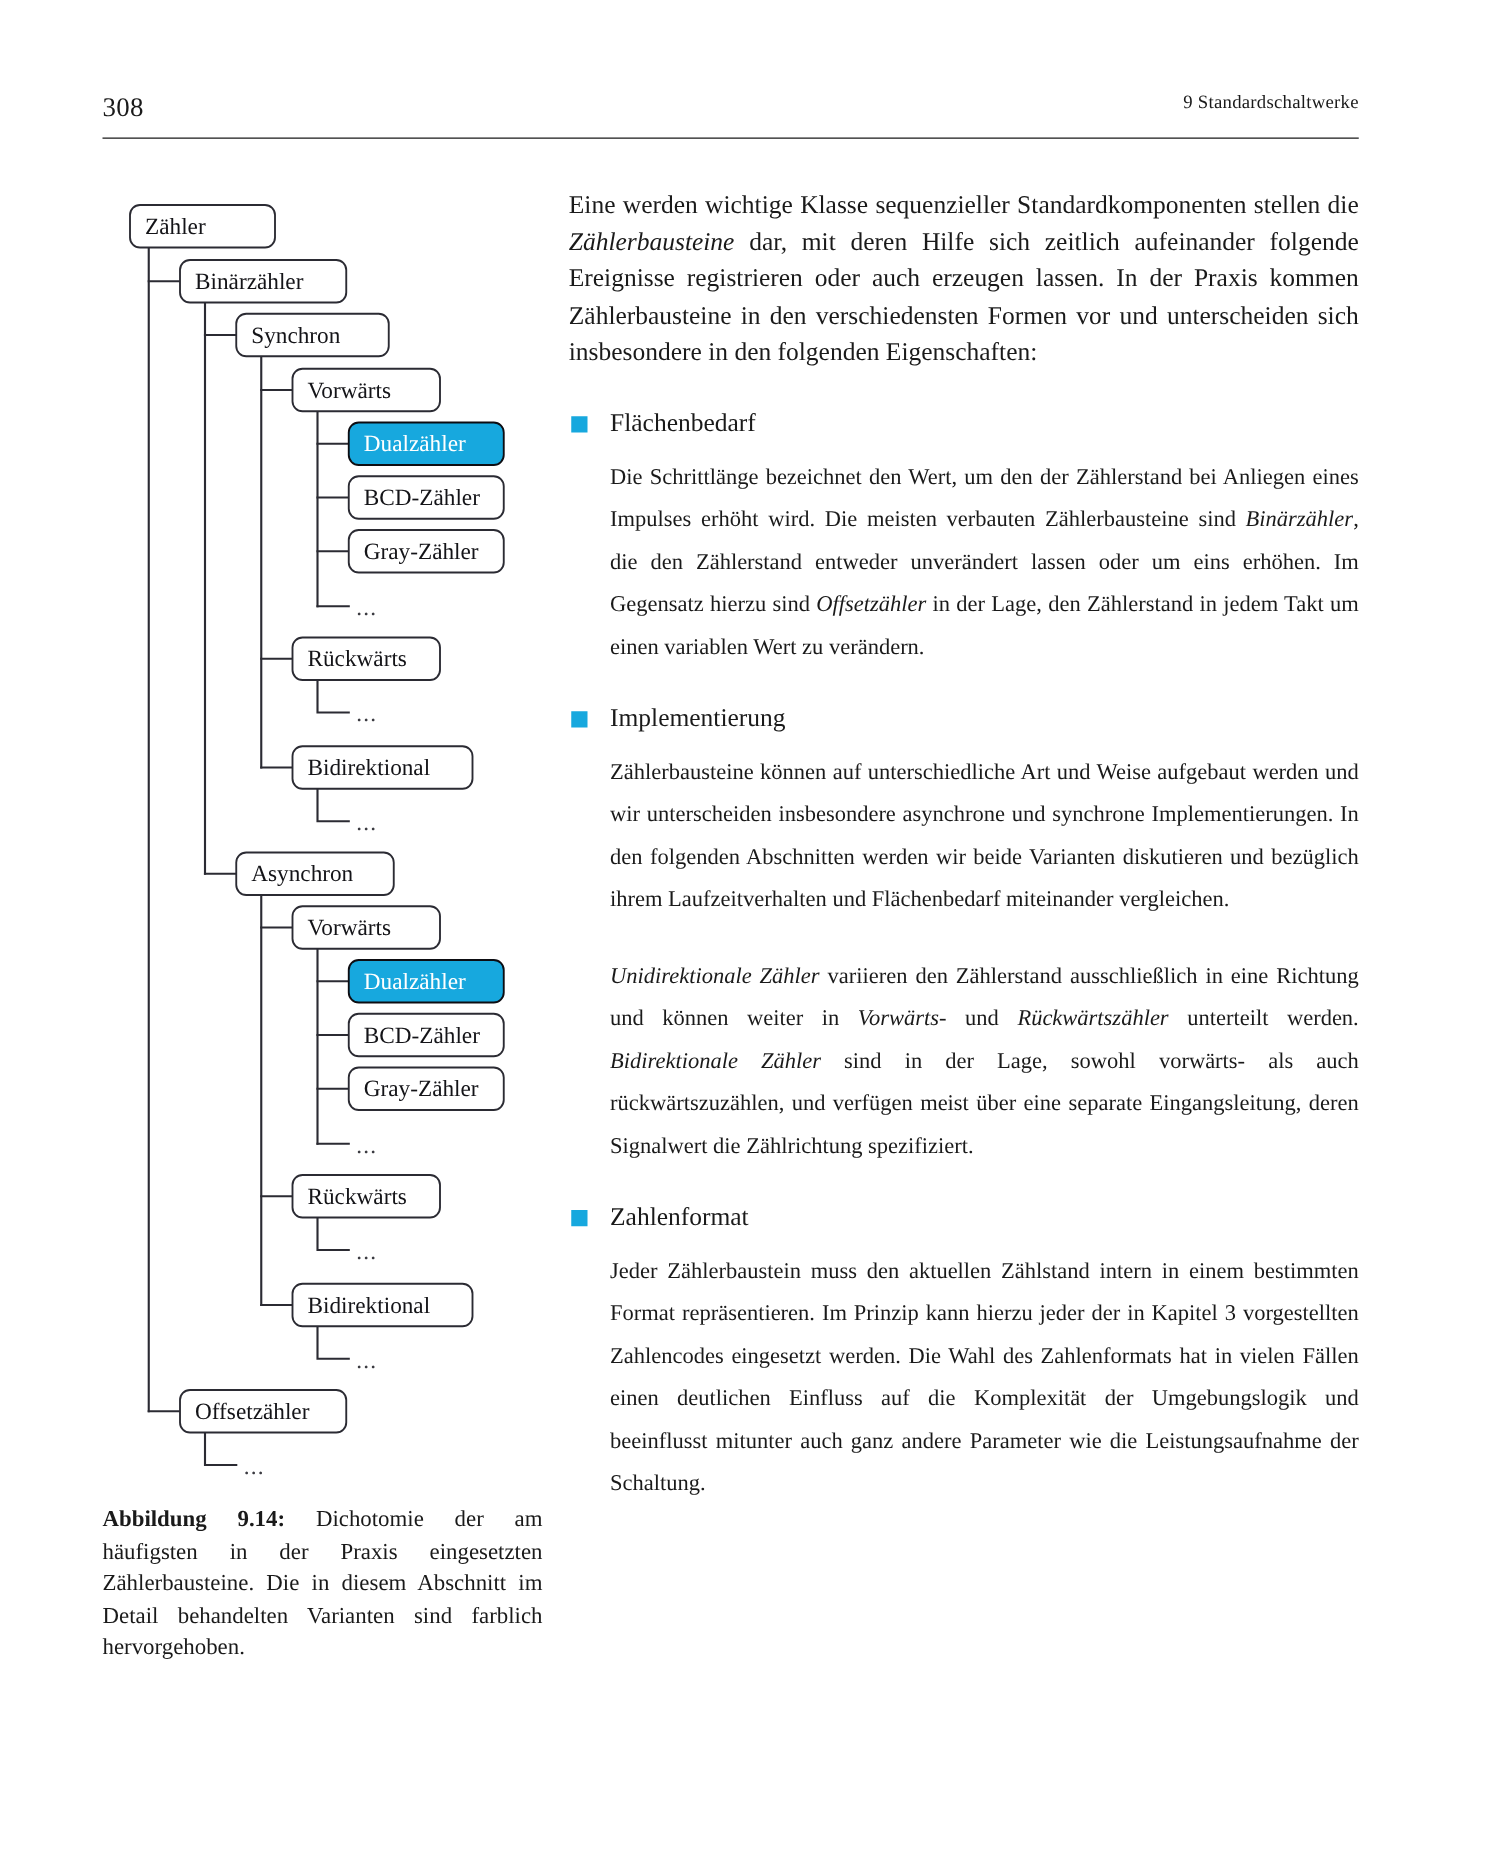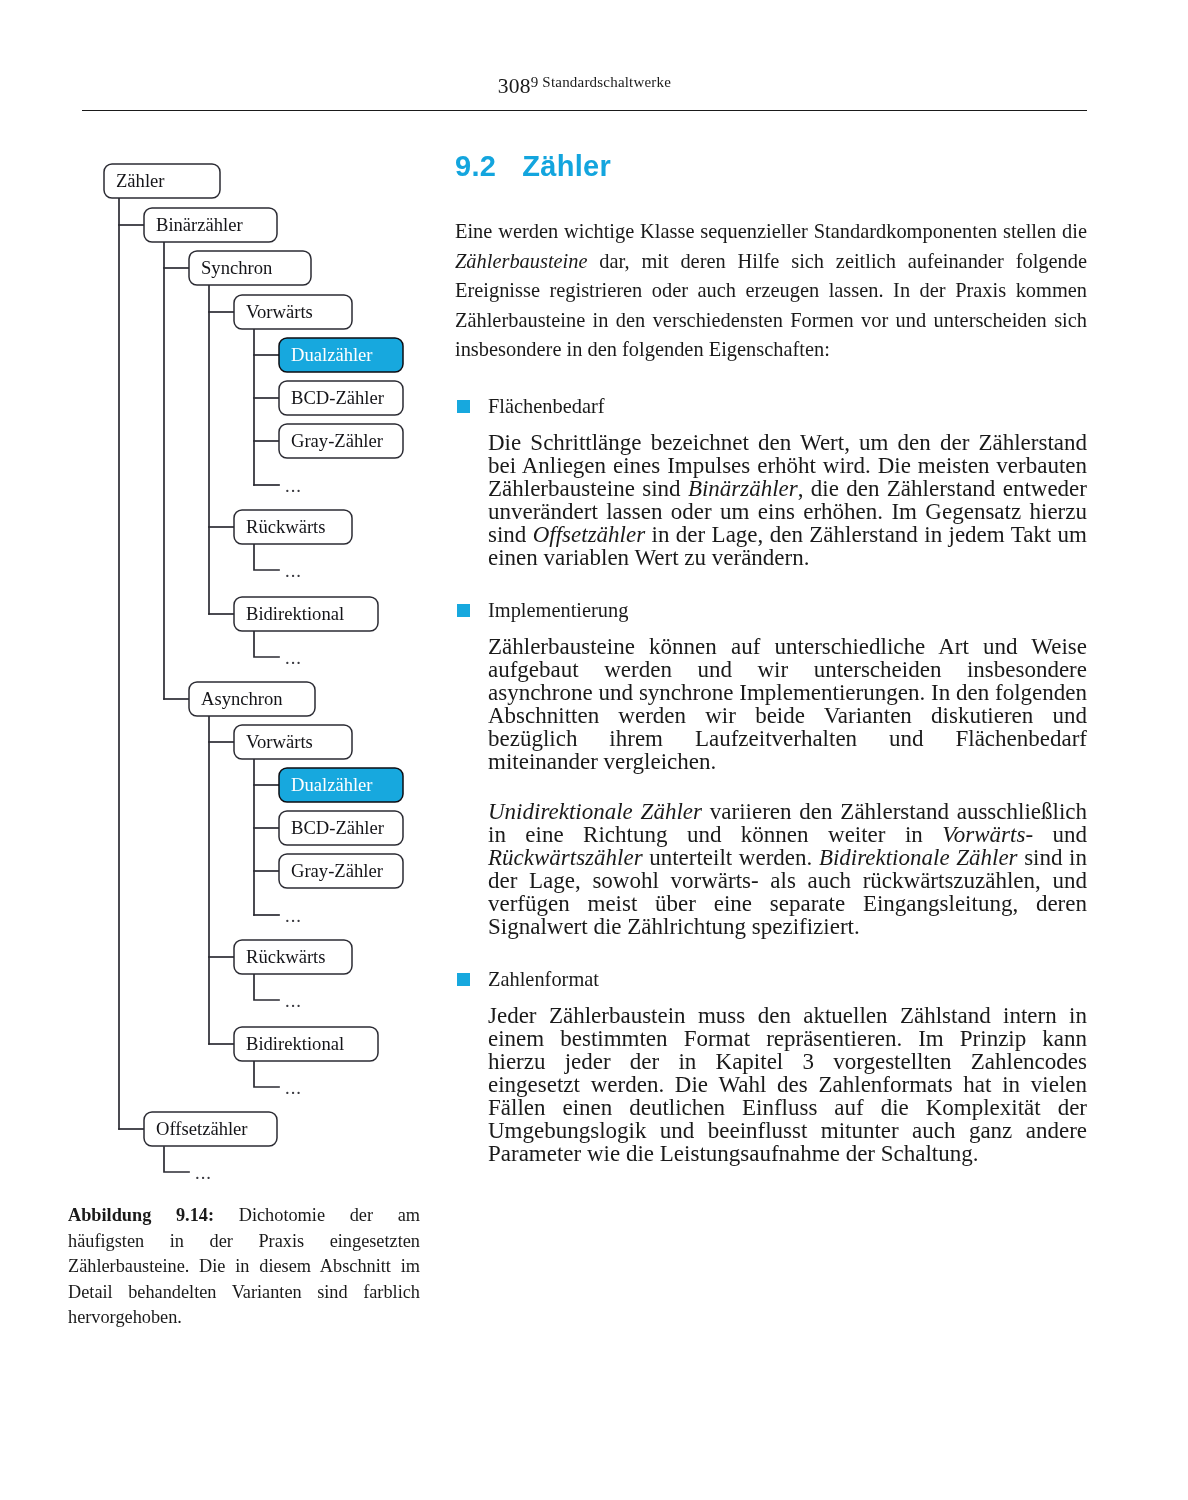--- a/index.html
+++ b/index.html
@@ -19,21 +19,21 @@
   
   #page-header {
     position: absolute;
     left: 82px;
     top: 74px;
     width: 1005px;
     height: 36px;
     border-bottom: 1.6px solid #1a1a1a;
     display: flex;
     align-items: flex-start;
-    justify-content: center;
+    justify-content: space-between;
     font-size: 21px;
     letter-spacing: .2px;
   }
   #page-header .folio { font-size: 21.5px; }
   #page-header .chapter { font-size: 15px; }
 
   
   #figure-column {
     position: absolute;
     left: 82px;
@@ -81,30 +81,30 @@
   .bullet-square {
     position: absolute;
     left: 2px;
     top: 8px;
     width: 13px;
     height: 13px;
     background: #17A8DE;
   }
   .bullet-body {
     padding-left: 33px;
-    font-size: 23px;
-    line-height: 23px;
+    font-size: 18px;
+    line-height: 34px;
     text-align: justify;
   }
   .closing-para { margin-top: 41px; }
 
   
   #figure-caption {
     position: absolute;
-    left: 68px;
+    left: 82px;
     top: 1203px;
     width: 352px;
     font-size: 18.3px;
     line-height: 25.6px;
     text-align: justify;
   }
   #figure-caption b { font-weight: bold; }
 
   
   #tree-svg { display: block; }
@@ -281,21 +281,20 @@
     <text class="ellipsis-label" x="113" y="1027">...</text>
   </svg>
 </div>
 
 <div id="figure-caption">
   <b>Abbildung 9.14:</b><span> Dichotomie der am häufigsten in der Praxis eingesetzten Zählerbausteine. Die in diesem Abschnitt im Detail behandelten Varianten sind farblich hervorgehoben.</span>
 </div>
 
 <div id="text-column">
 
-  <h2 id="section-heading"><span class="num">9.2</span><span>Zähler</span></h2>
 
   <p class="para"><span>Eine werden wichtige Klasse sequenzieller Standardkomponenten stellen die </span><i>Zählerbausteine</i><span> dar, mit deren Hilfe sich zeitlich aufeinander folgende Ereignisse registrieren oder auch erzeugen lassen. In der Praxis kommen Zählerbausteine in den verschiedensten Formen vor und unterscheiden sich insbesondere in den folgenden Eigenschaften:</span></p>
 
   <div class="bullet-block">
     <div class="bullet-head">
       <span class="bullet-square"></span><span>Flächenbedarf</span>
     </div>
     <div class="bullet-body"><span>Die Schrittlänge bezeichnet den Wert, um den der Zählerstand bei Anliegen eines Impulses erhöht wird. Die meisten verbauten Zählerbausteine sind </span><i>Binärzähler</i><span>, die den Zählerstand entweder unverändert lassen oder um eins erhöhen. Im Gegensatz hierzu sind </span><i>Offsetzähler</i><span> in der Lage, den Zählerstand in jedem Takt um einen variablen Wert zu verändern.</span></div>
   </div>
 

